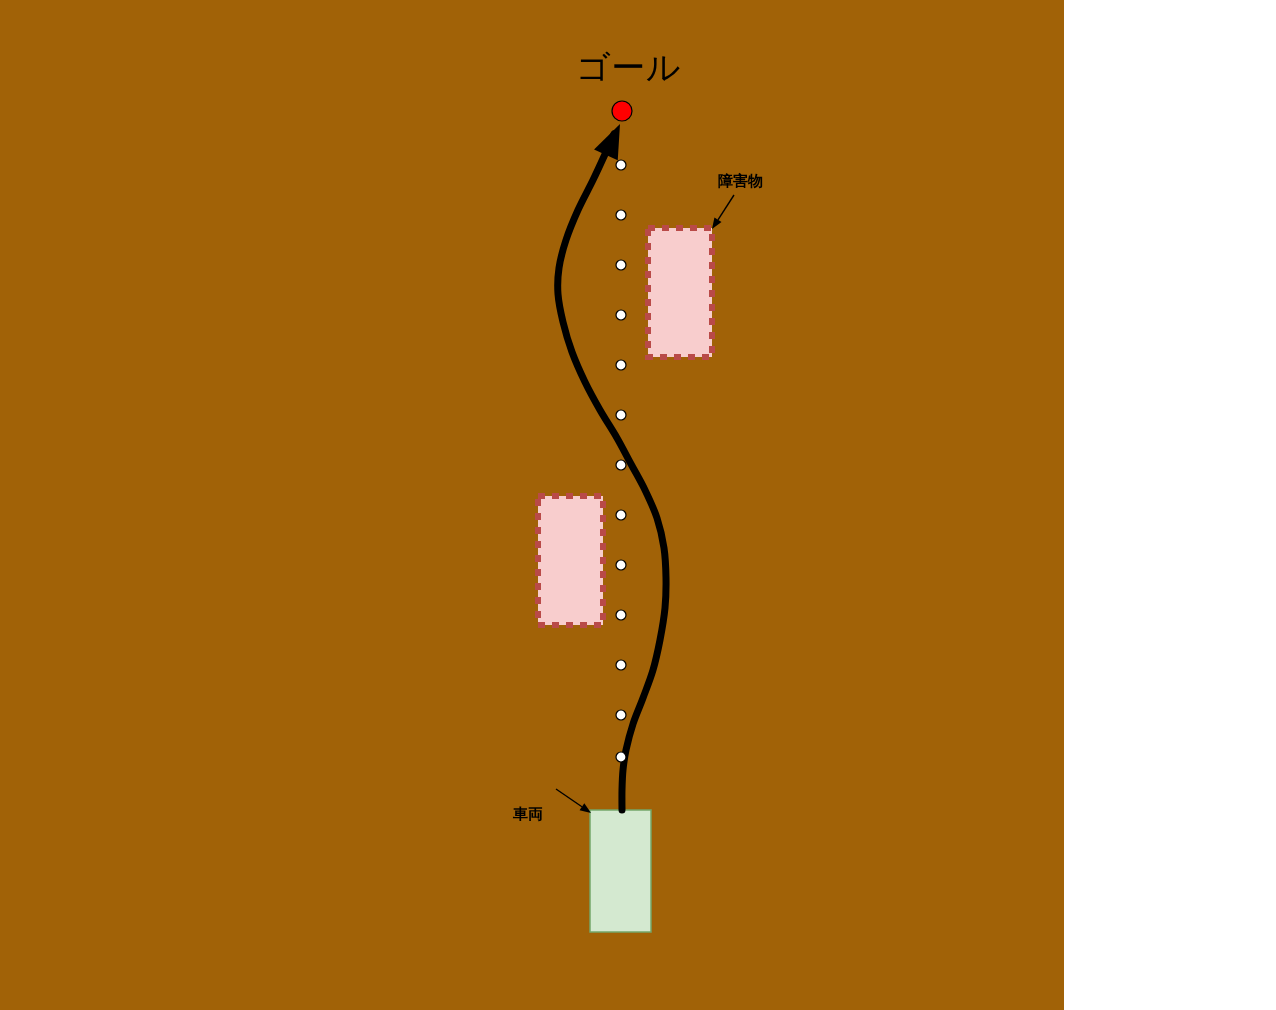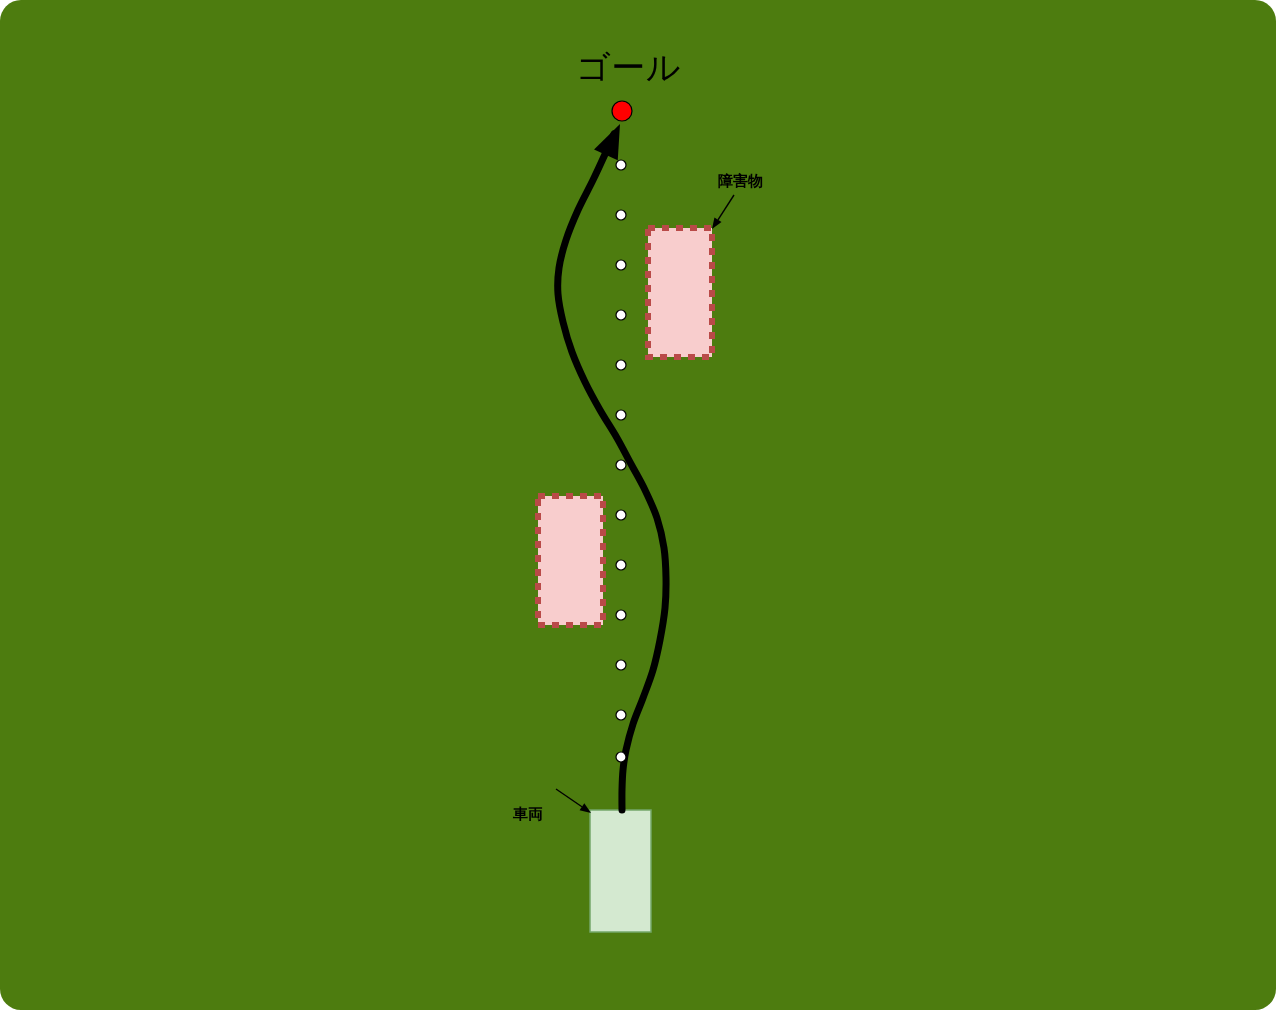--- a/index.html
+++ b/index.html
@@ -8,24 +8,23 @@
     background: #ffffff;
   }
   body {
     width: 1276px;
     height: 1010px;
     font-family: "Liberation Sans", "DejaVu Sans", sans-serif;
     overflow: hidden;
   }
   #canvas-root {
     position: relative;
-    width: 1276px;
+    width: 1064px;
     height: 1010px;
-    background: #4d7c0f;
-    border-radius: 21px;
+    background: #a16207;
   }
   #scene-svg {
     position: absolute;
     left: 0;
     top: 0;
     width: 1276px;
     height: 1010px;
     display: block;
   }
   .label-text {

